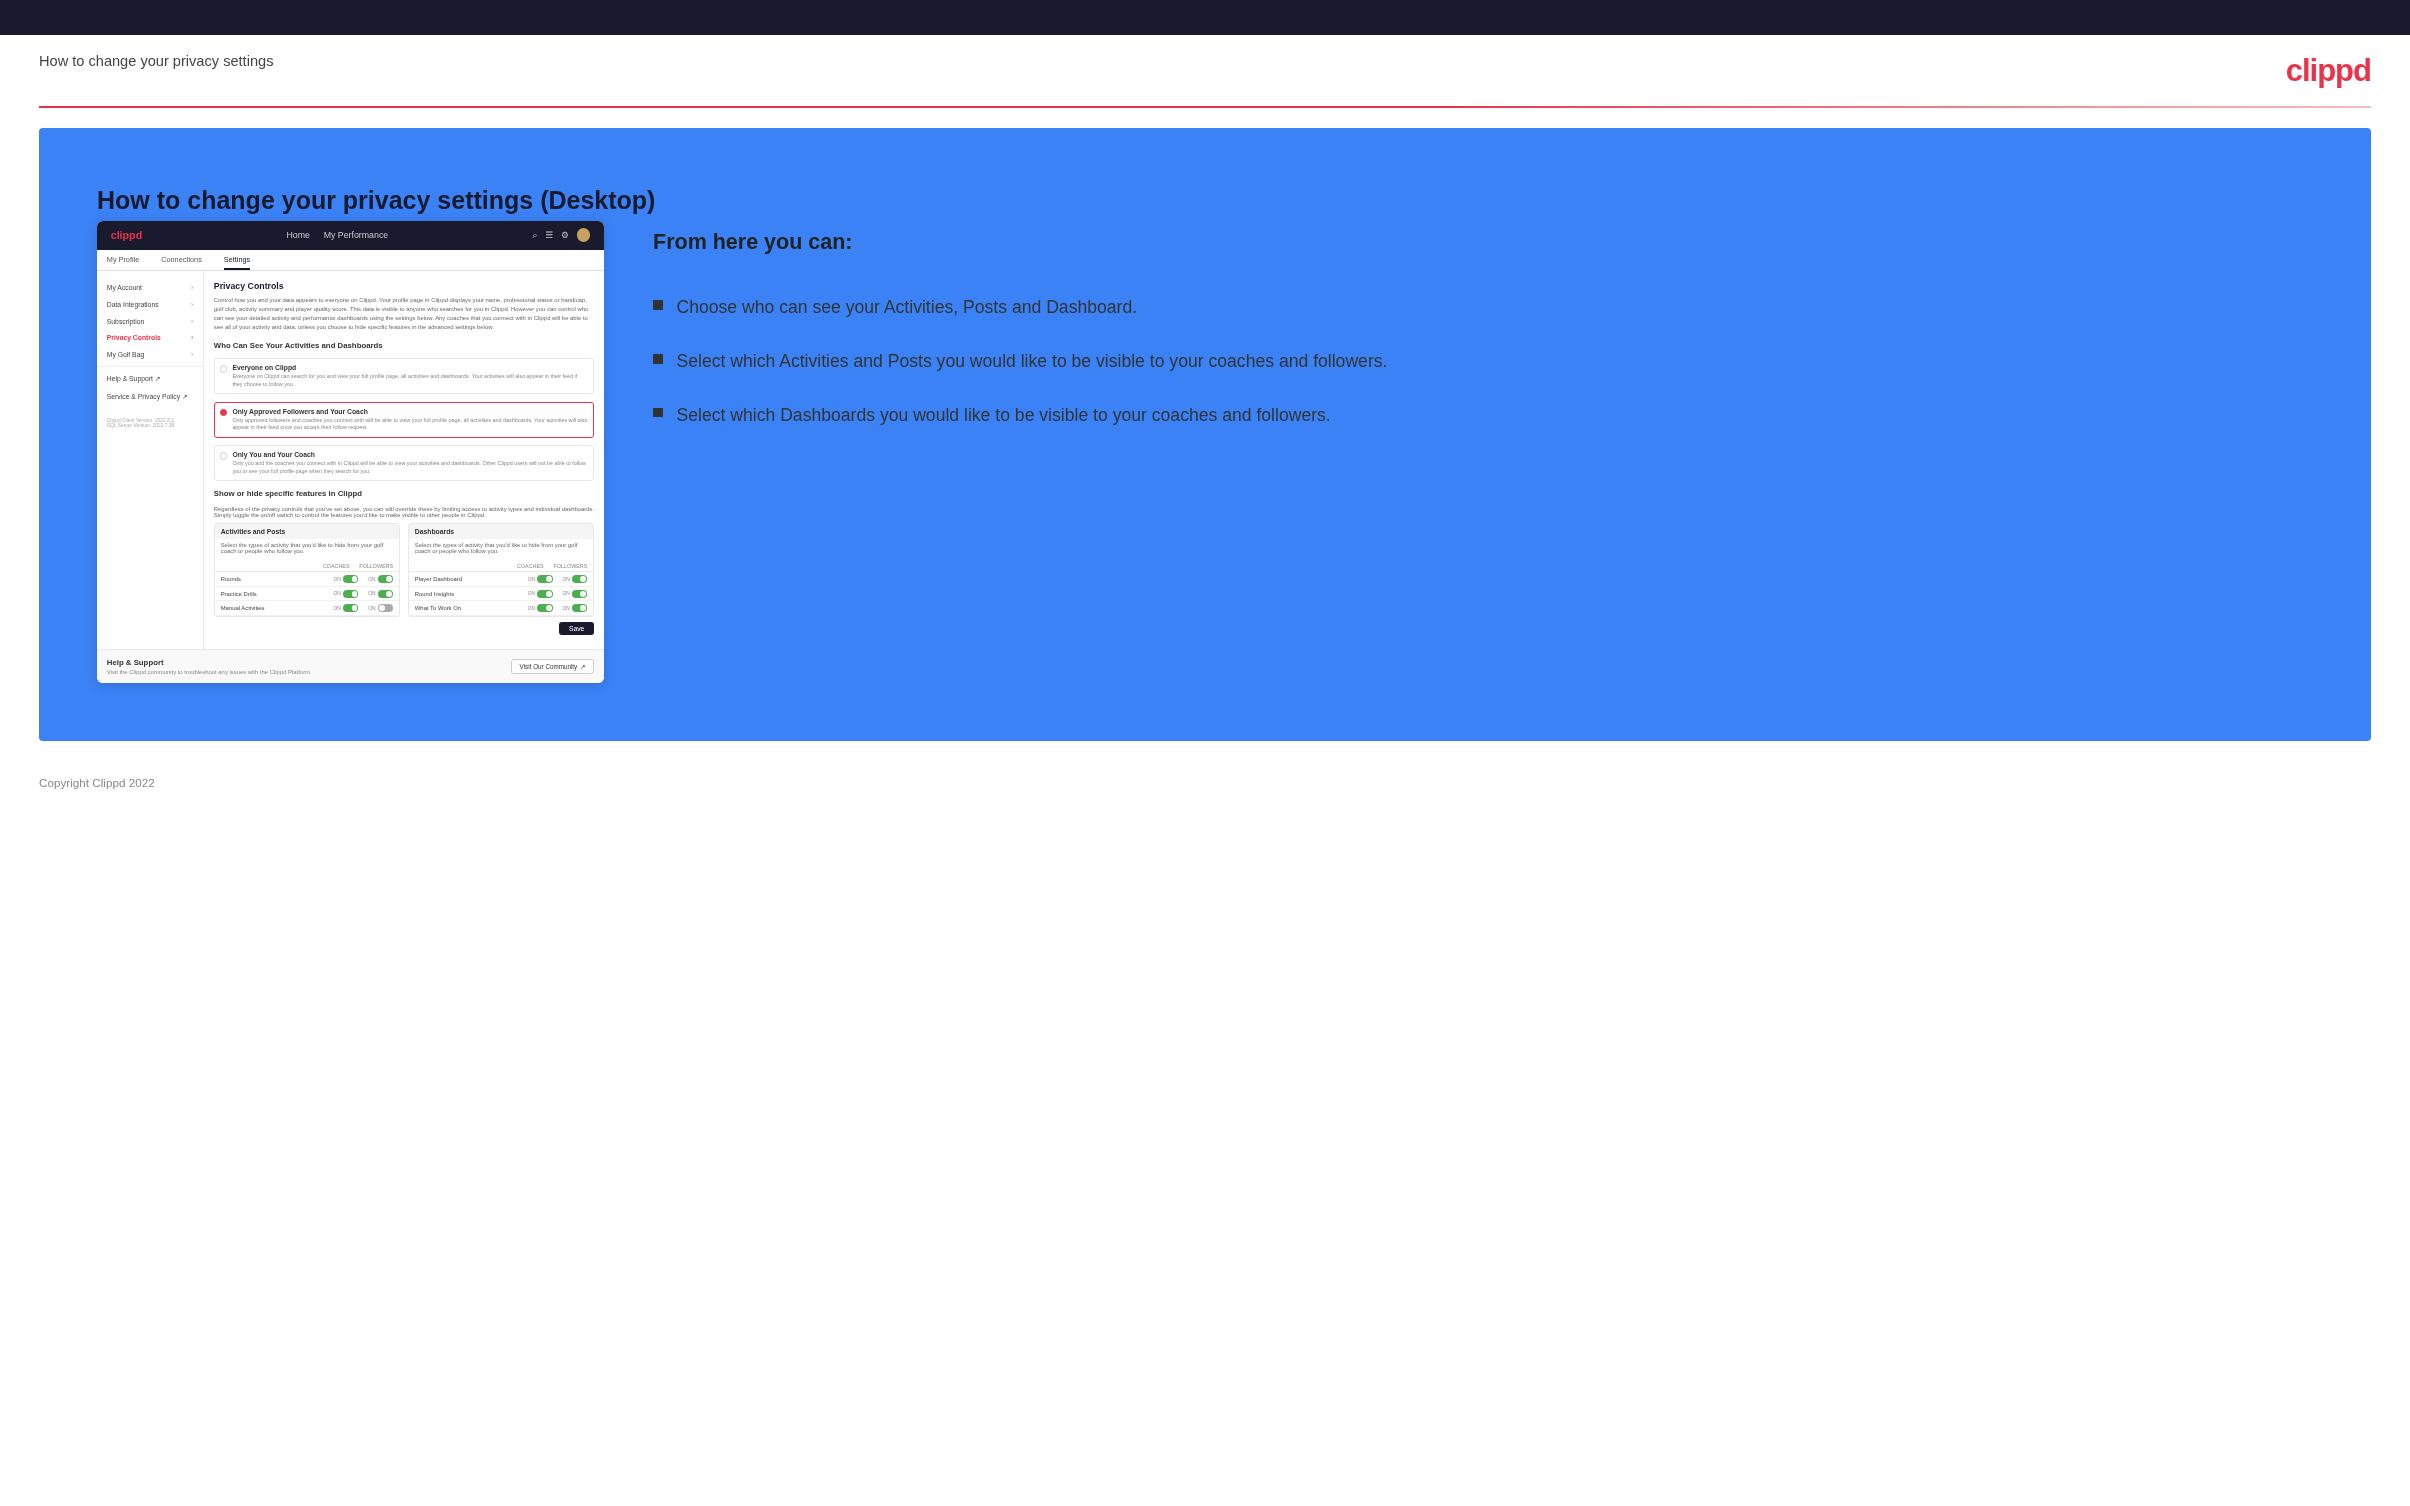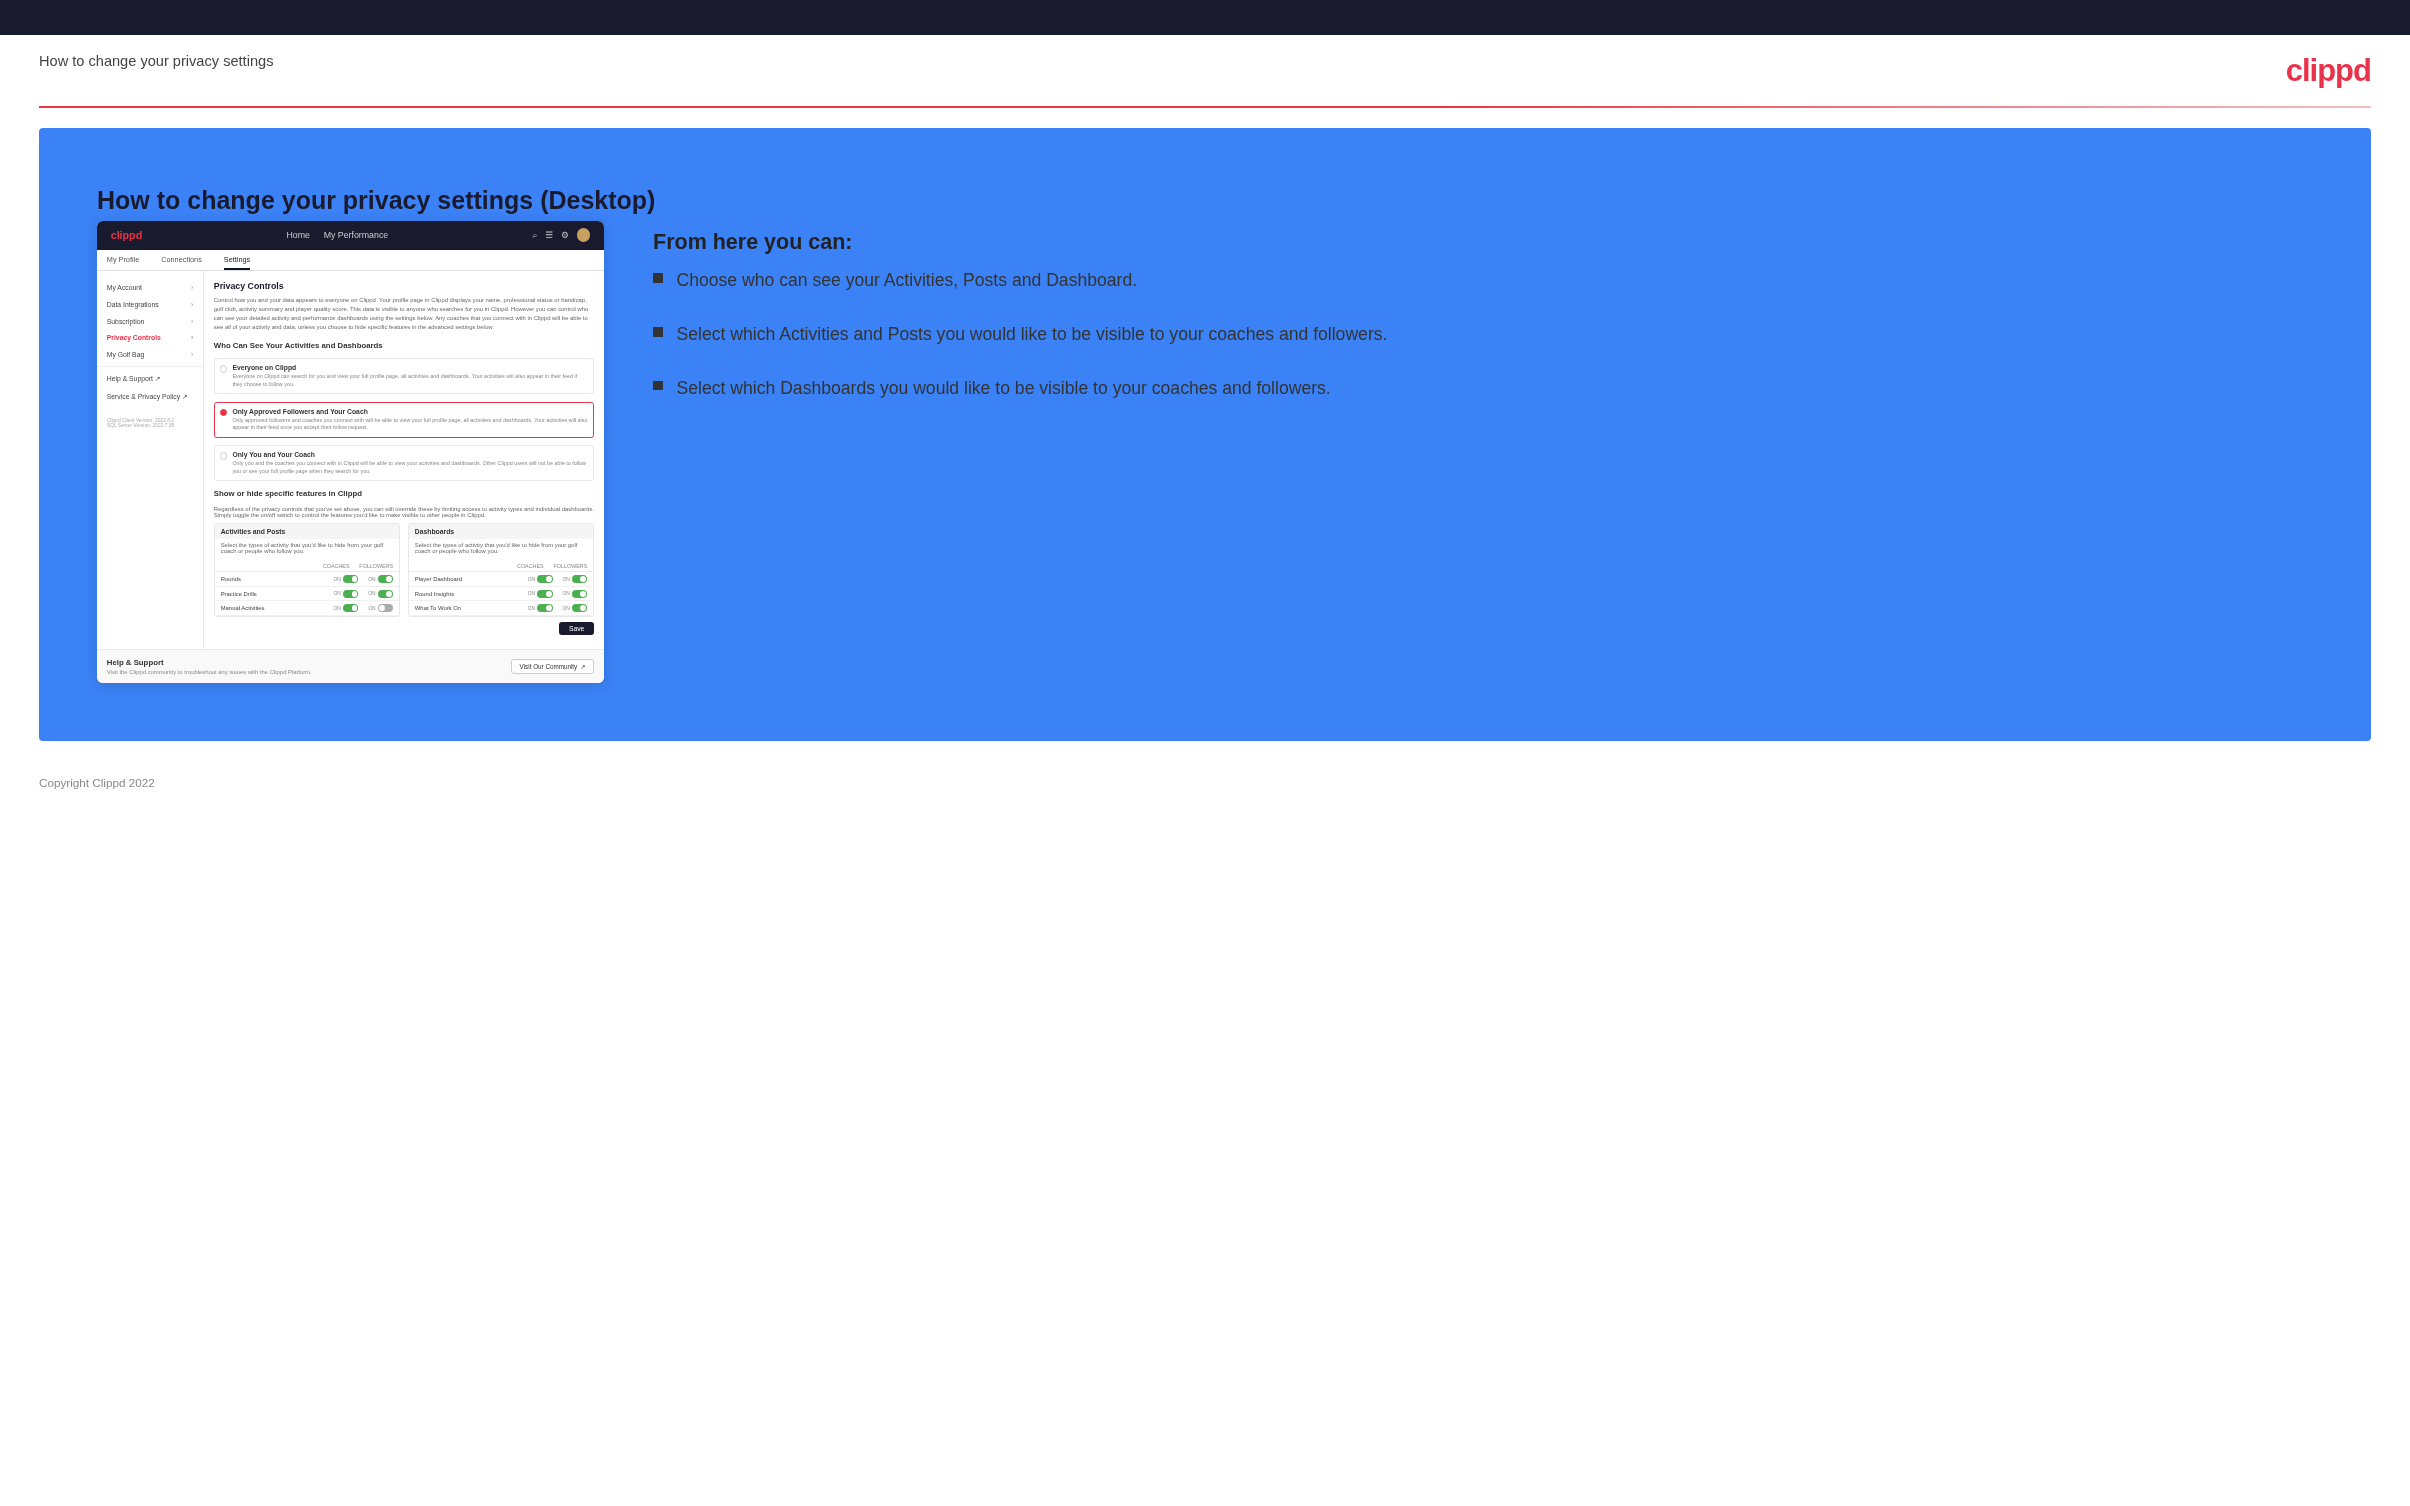--- a/index.html
+++ b/index.html
@@ -340,21 +340,21 @@
 
     
     .right-panel {
       flex: 1;
       padding-top: 9.8px;
     }
     .from-here-title {
       font-size: 21.5px;
       font-weight: 600;
       color: #222;
-      margin-bottom: 13px;
+      margin-bottom: 40px;
     }
     .bullet-list {
       list-style: none;
       display: flex;
       flex-direction: column;
       gap: 29px;
     }
     .bullet-item {
       display: flex;
       gap: 13.7px;

